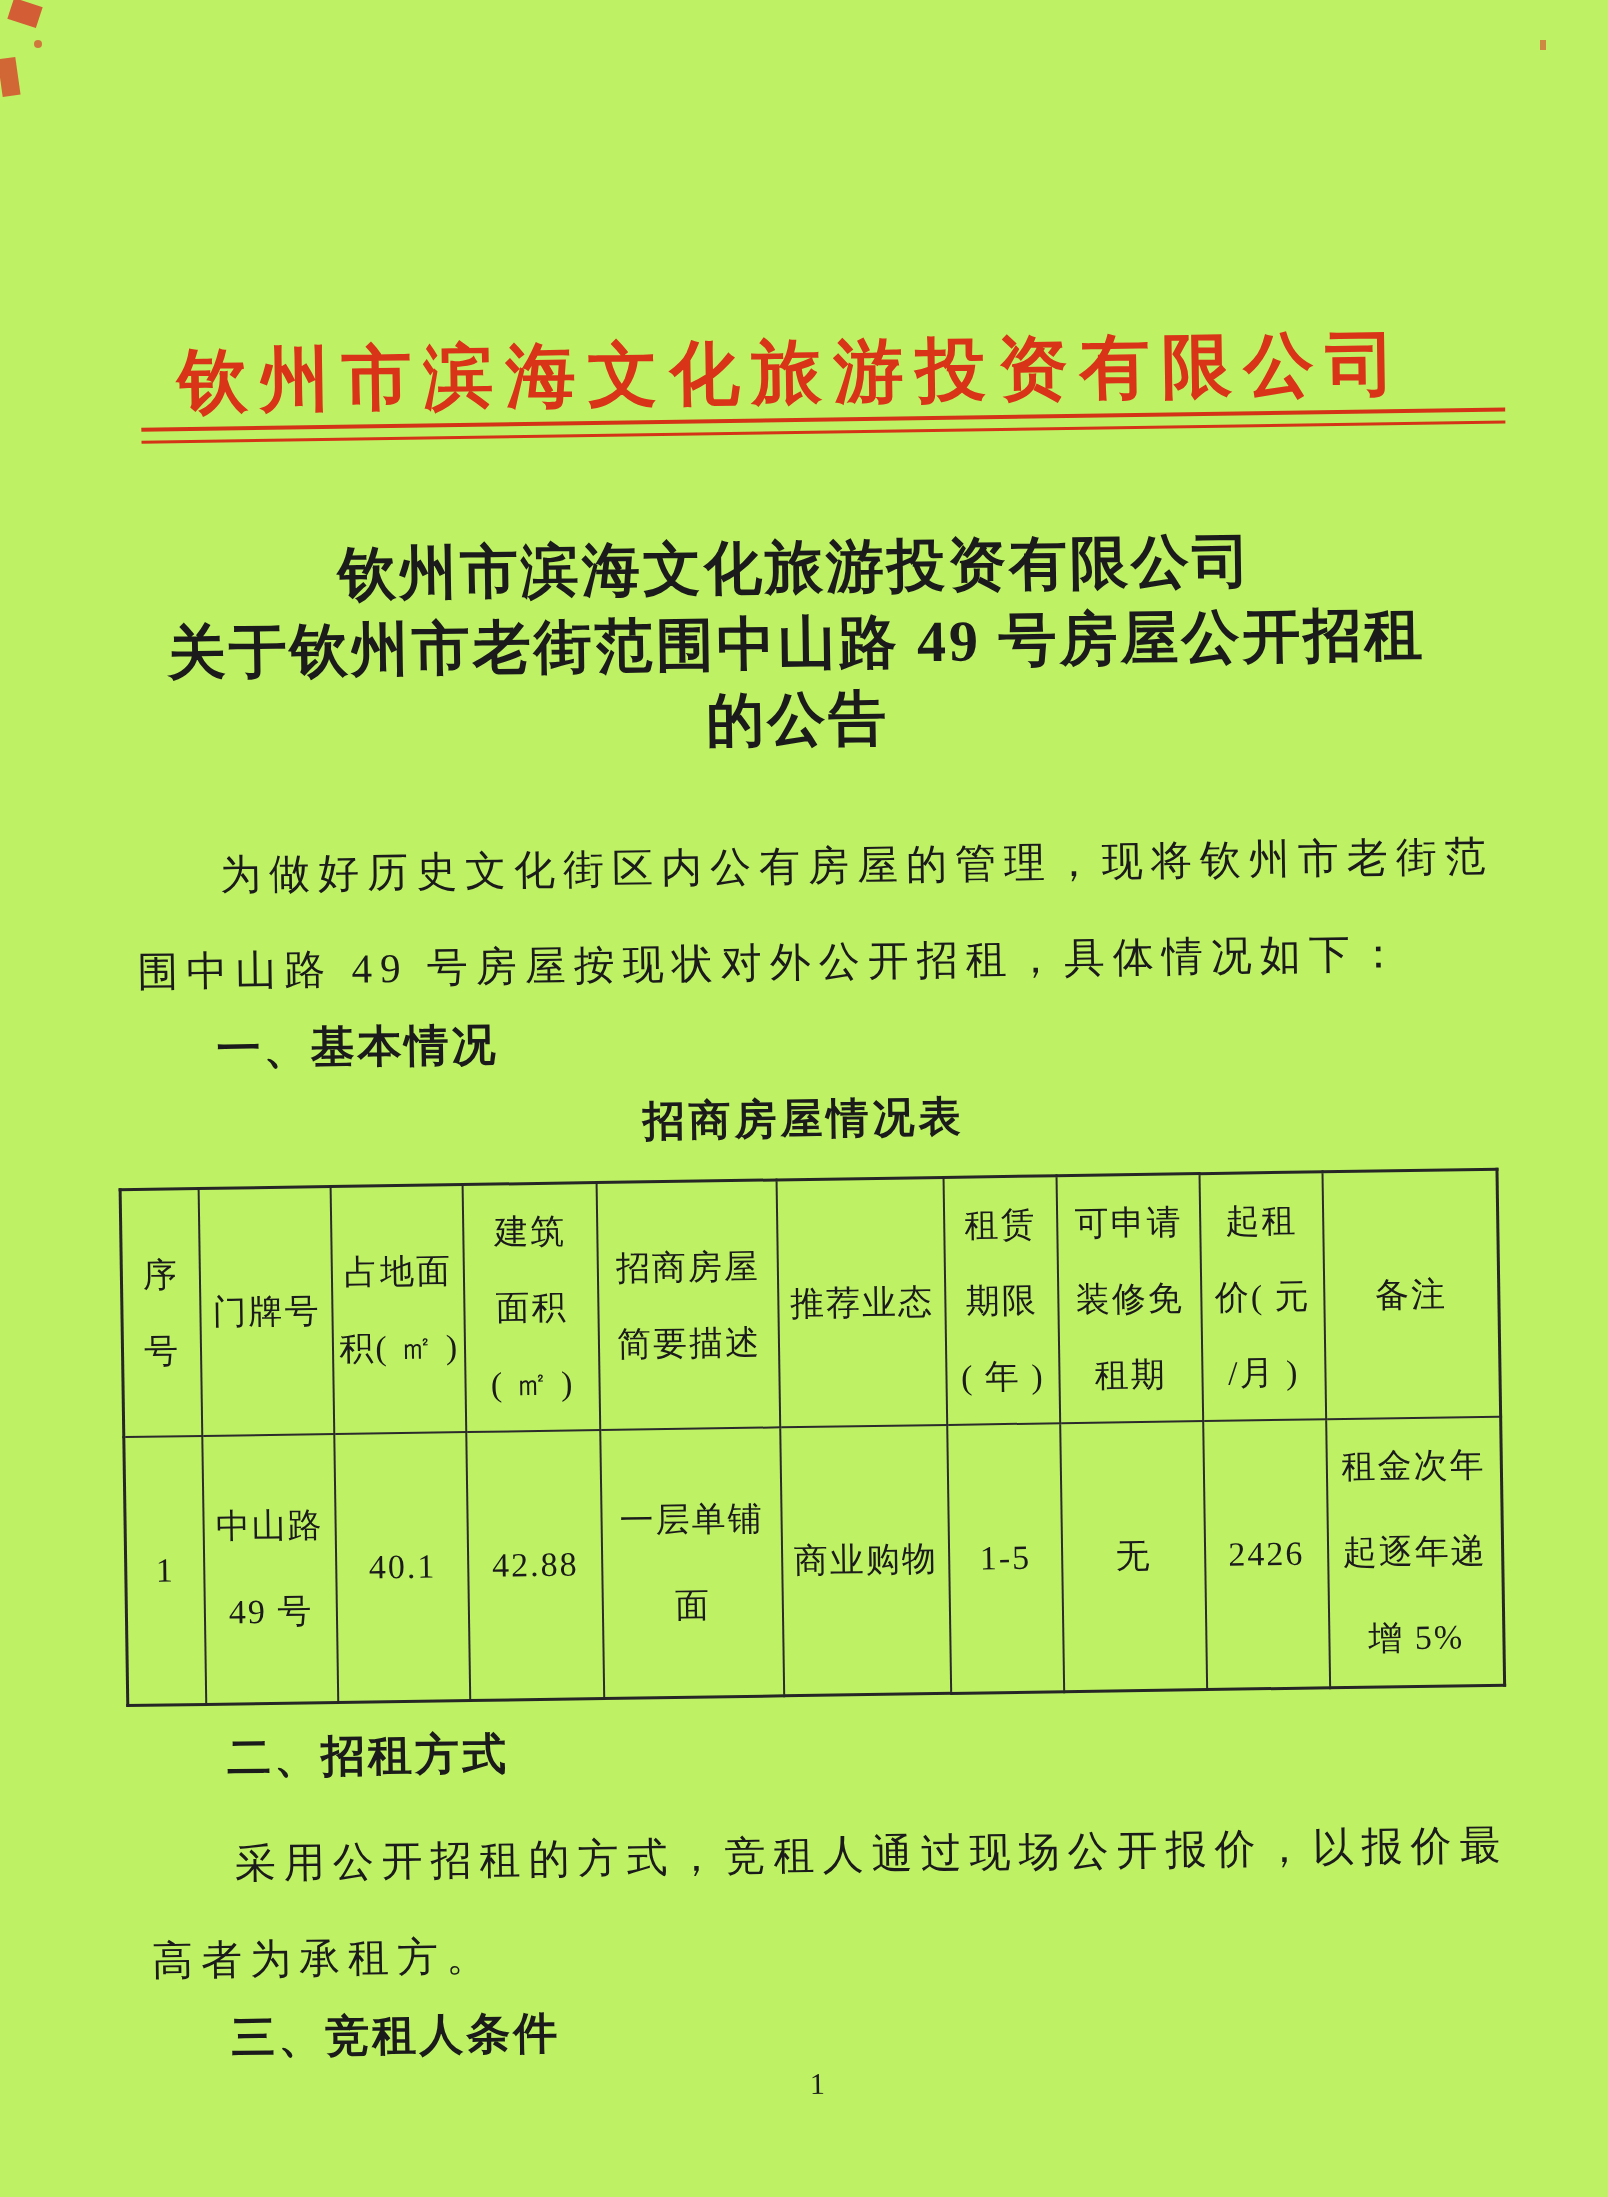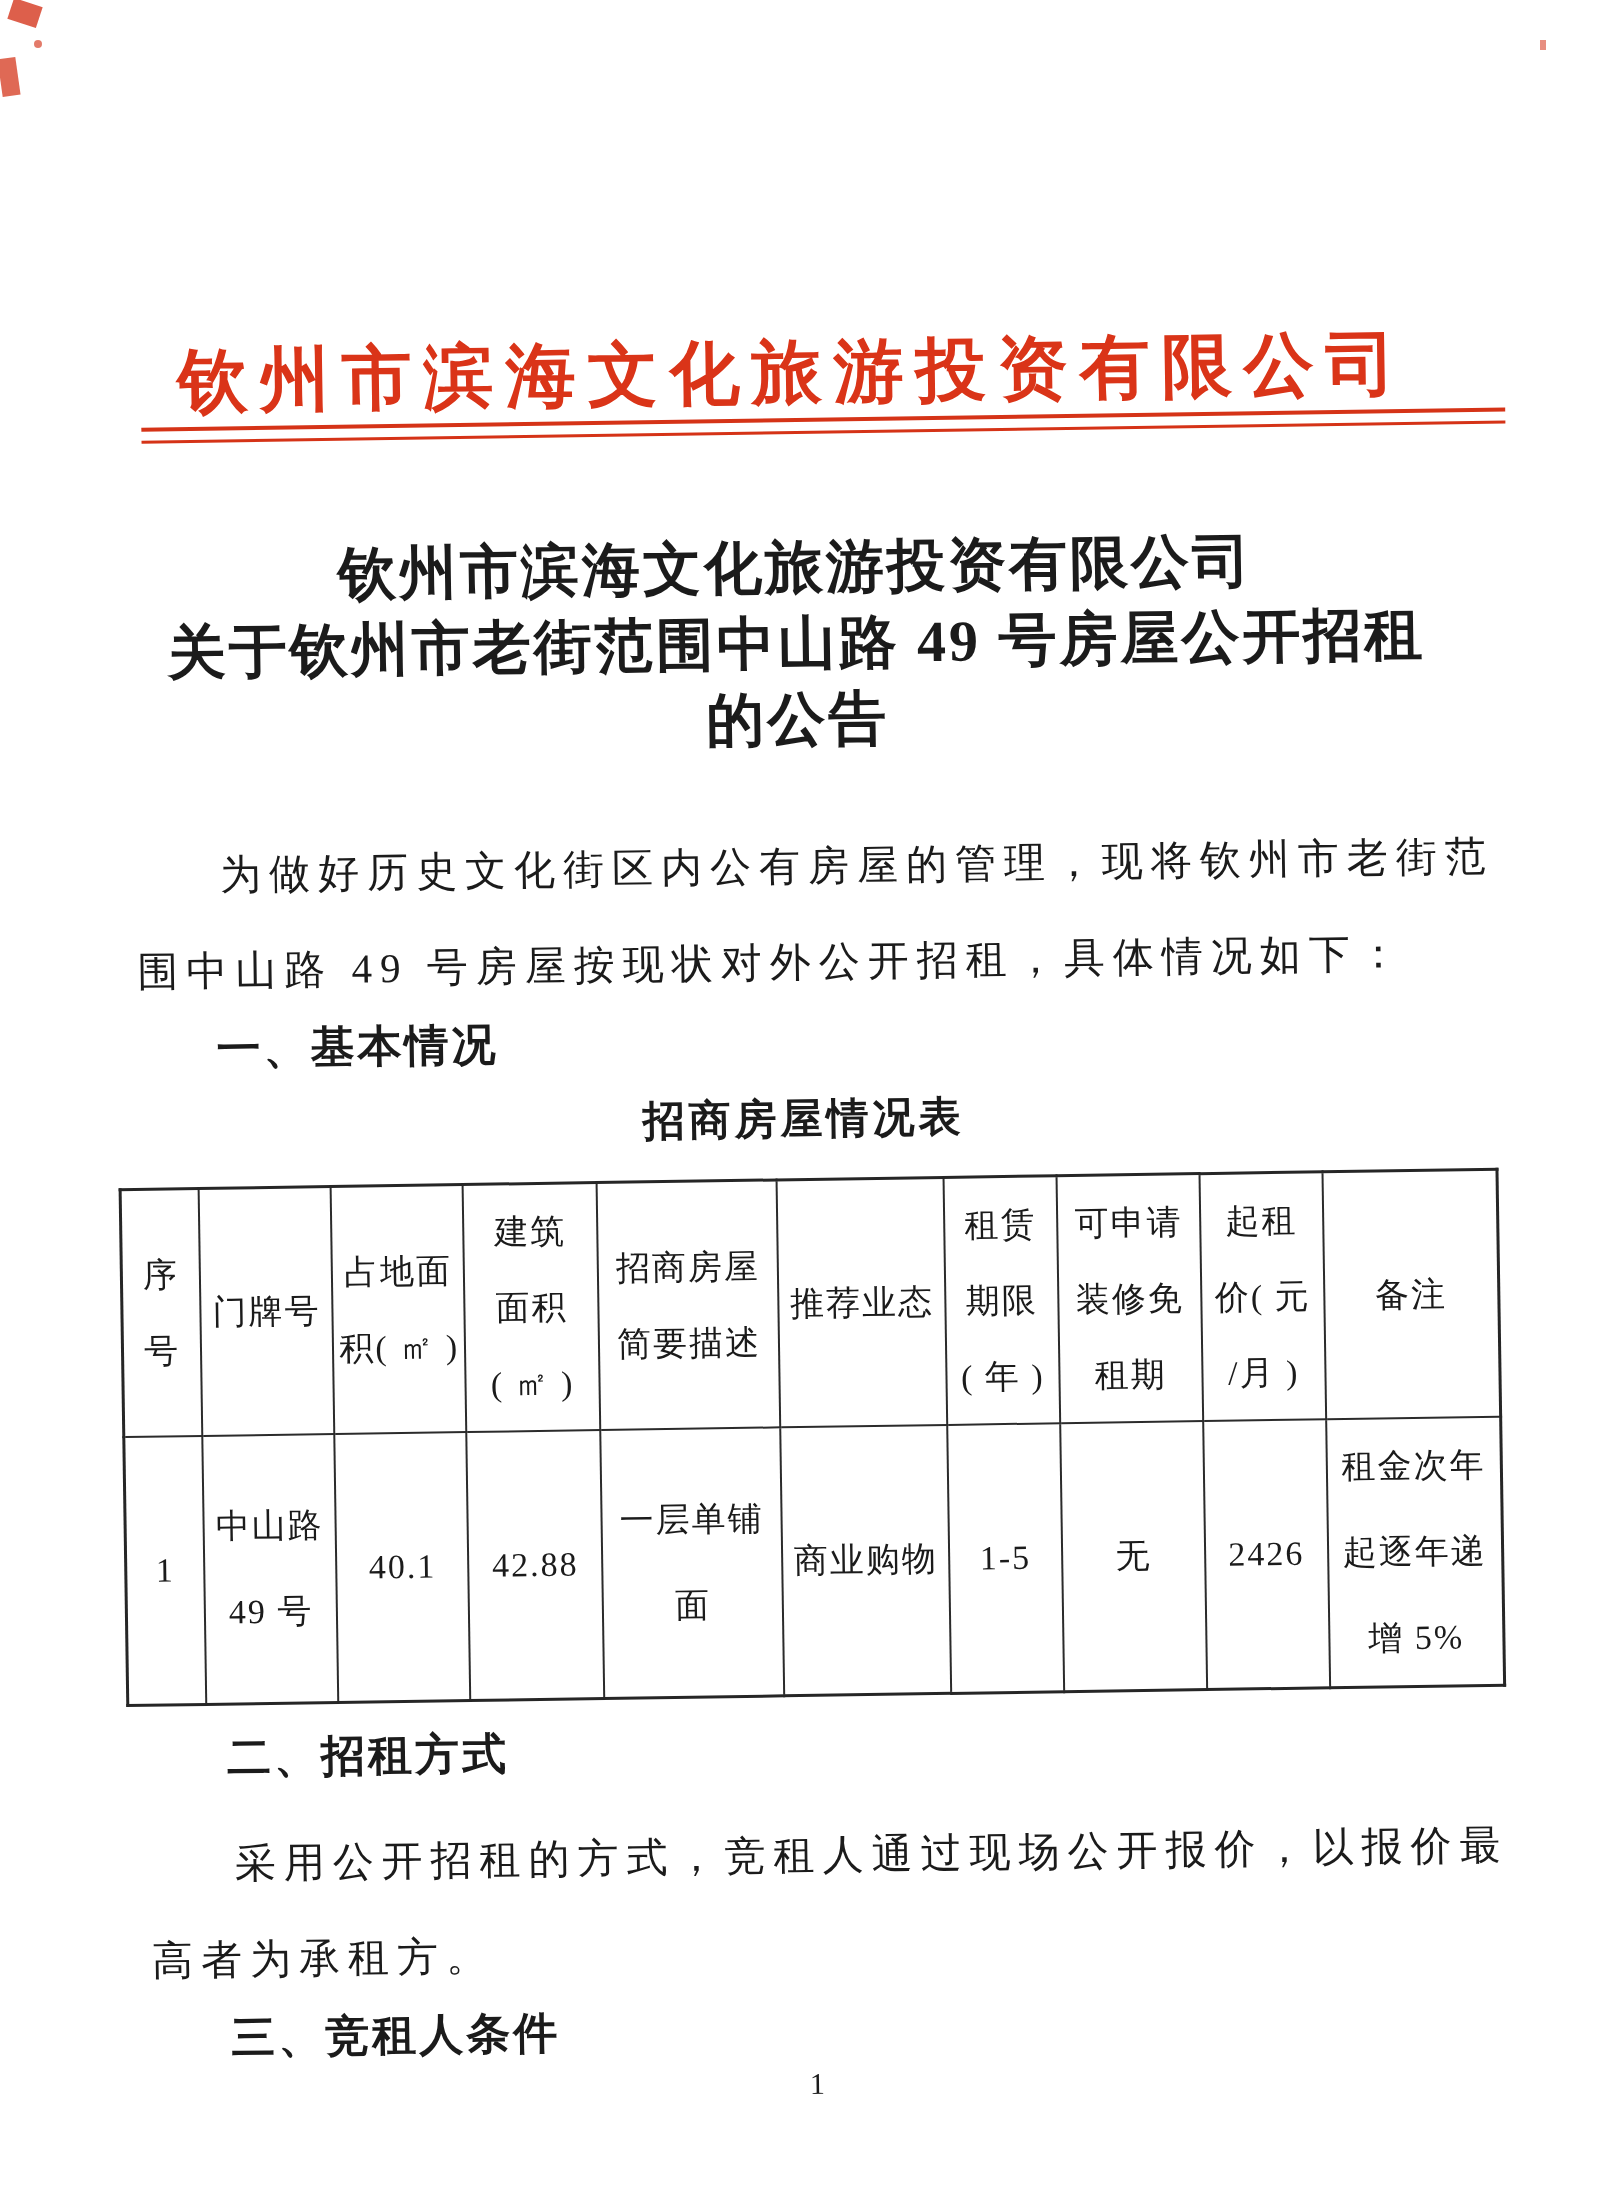--- a/index.html
+++ b/index.html
@@ -1,21 +1,21 @@
 <!DOCTYPE html>
 <html><head>
 <meta charset="utf-8">
 <style>
   * { margin:0; padding:0; box-sizing:border-box; }
   html,body { background:#888; }
   .page {
     position:relative;
     width:1608px; height:2197px;
     margin:0 auto;
-    background:#ffffff;
+    background:#bef264;
     overflow:hidden;
     font-family:"Liberation Serif","DejaVu Serif",serif;
     color:#1b1b1b;
   }
   .sheet-content{
     position:absolute; inset:0;
     transform:rotate(-0.85deg);
     transform-origin:50% 52%;
   }
   

